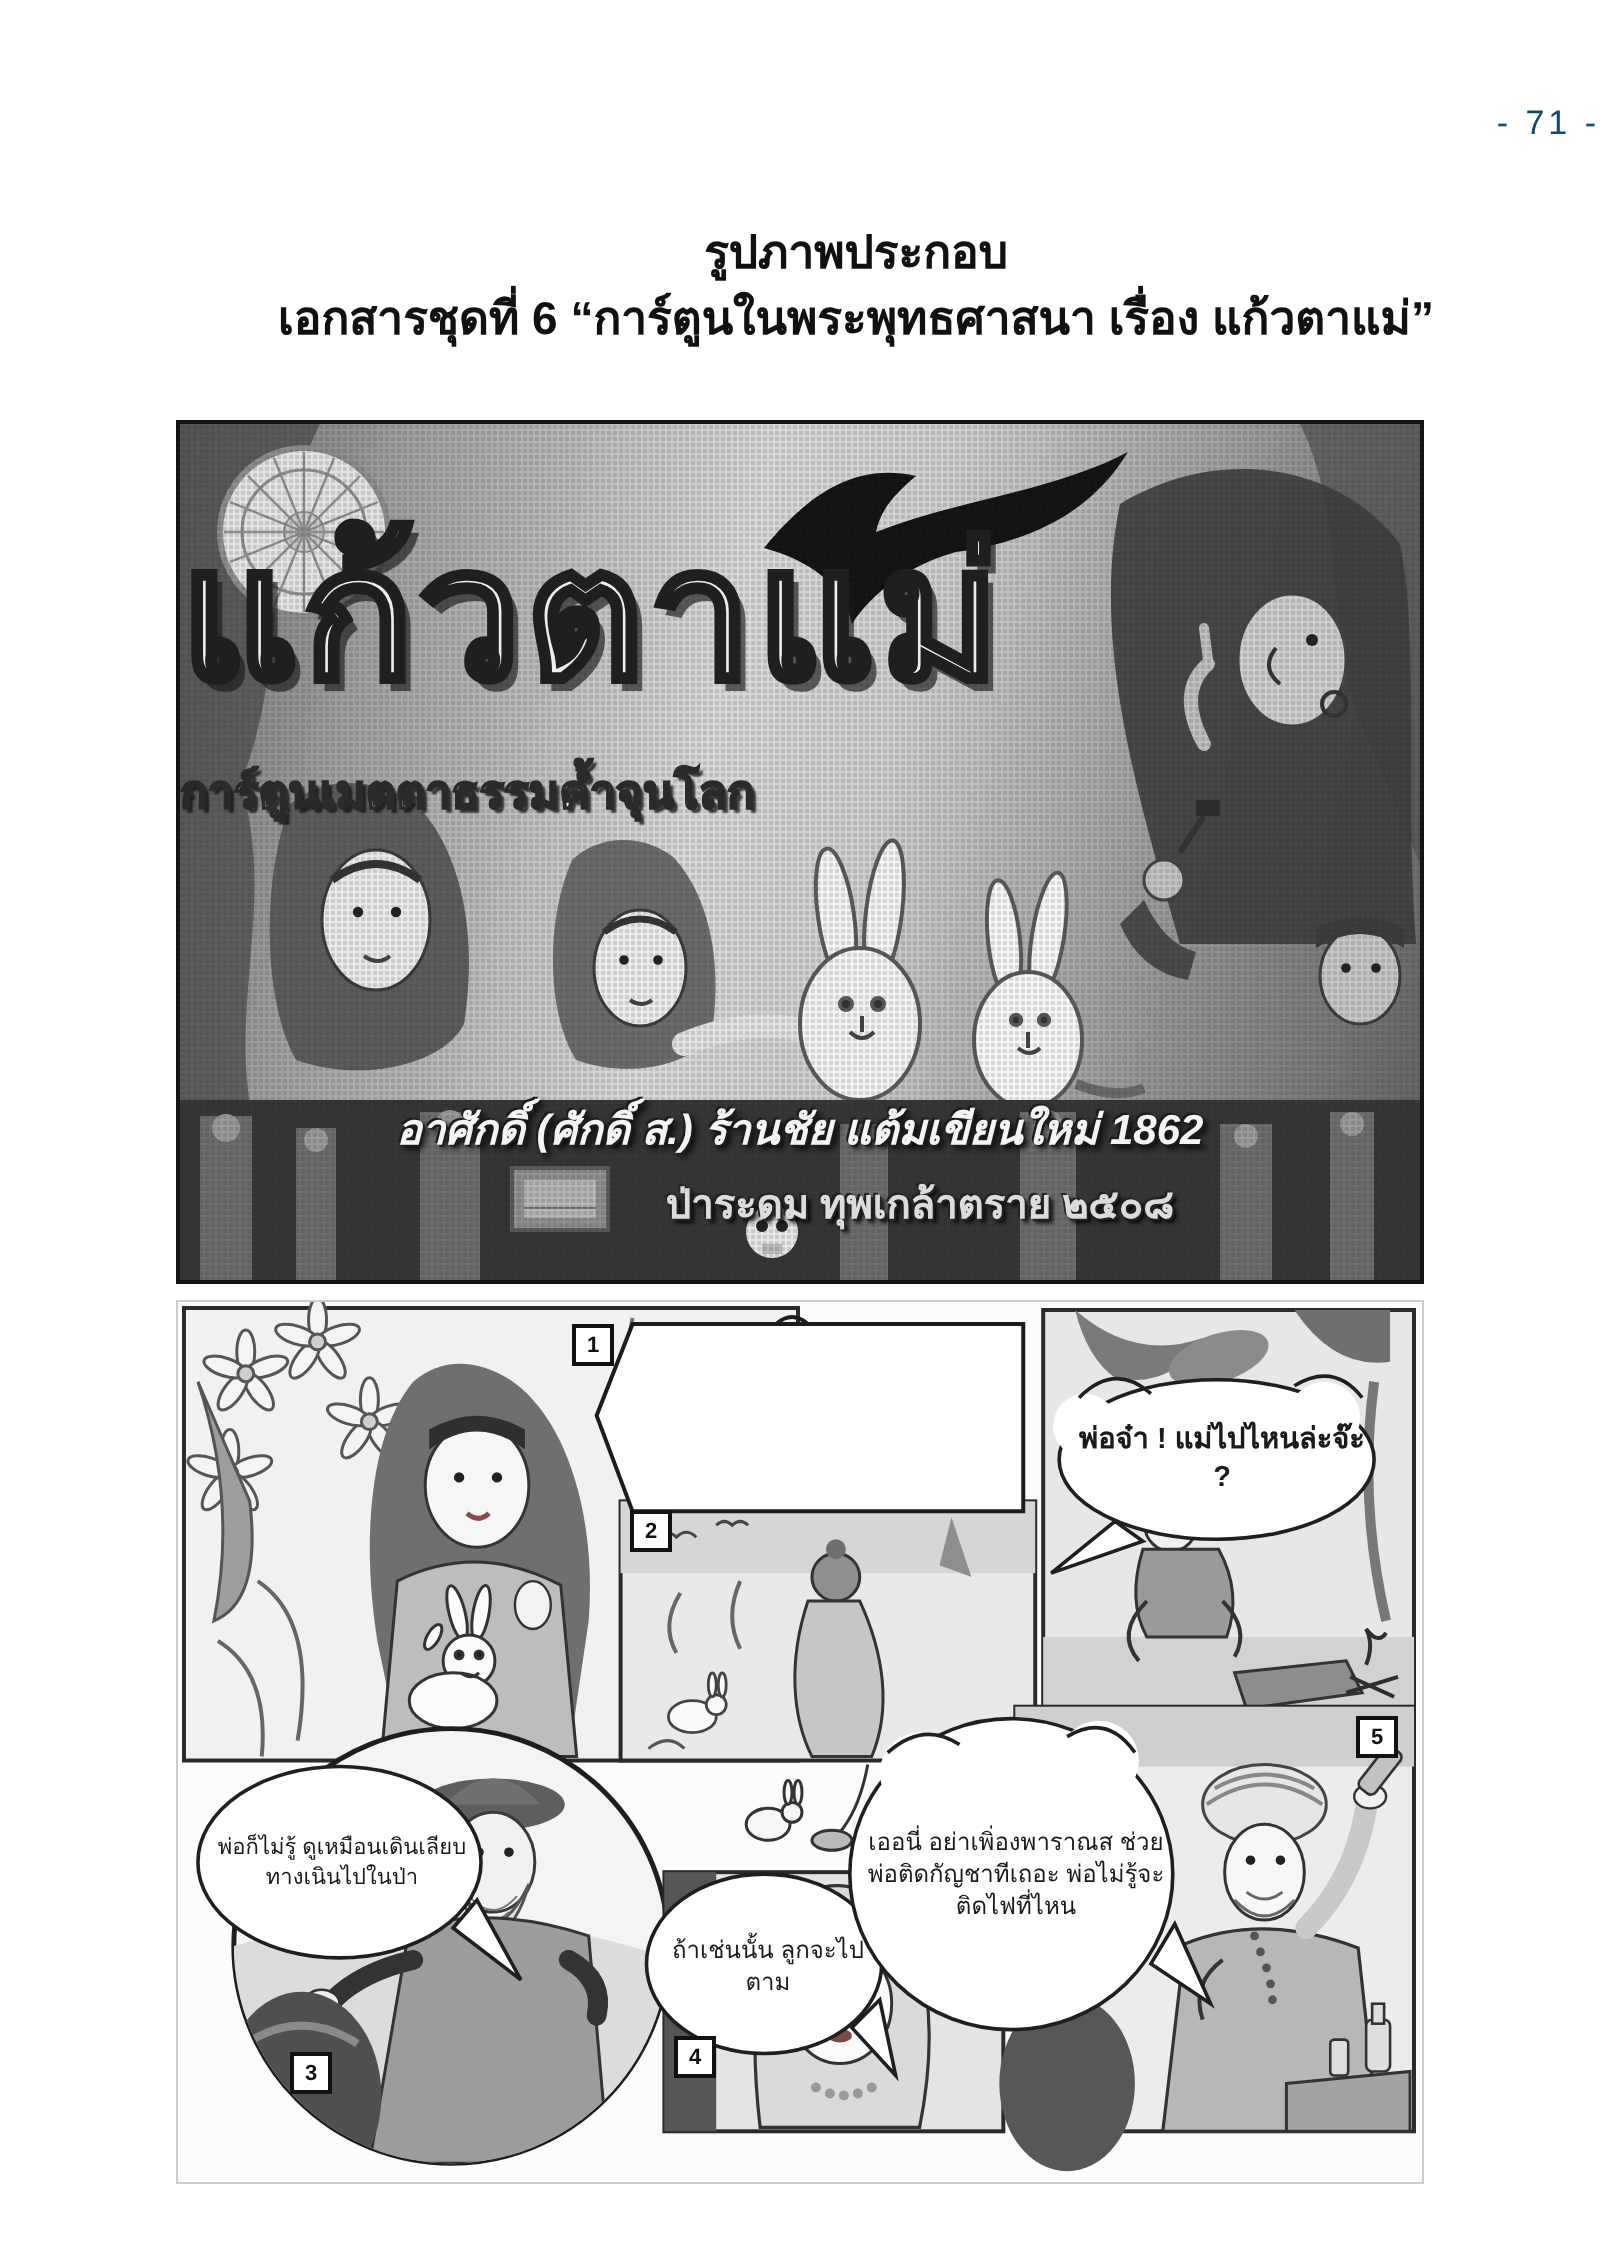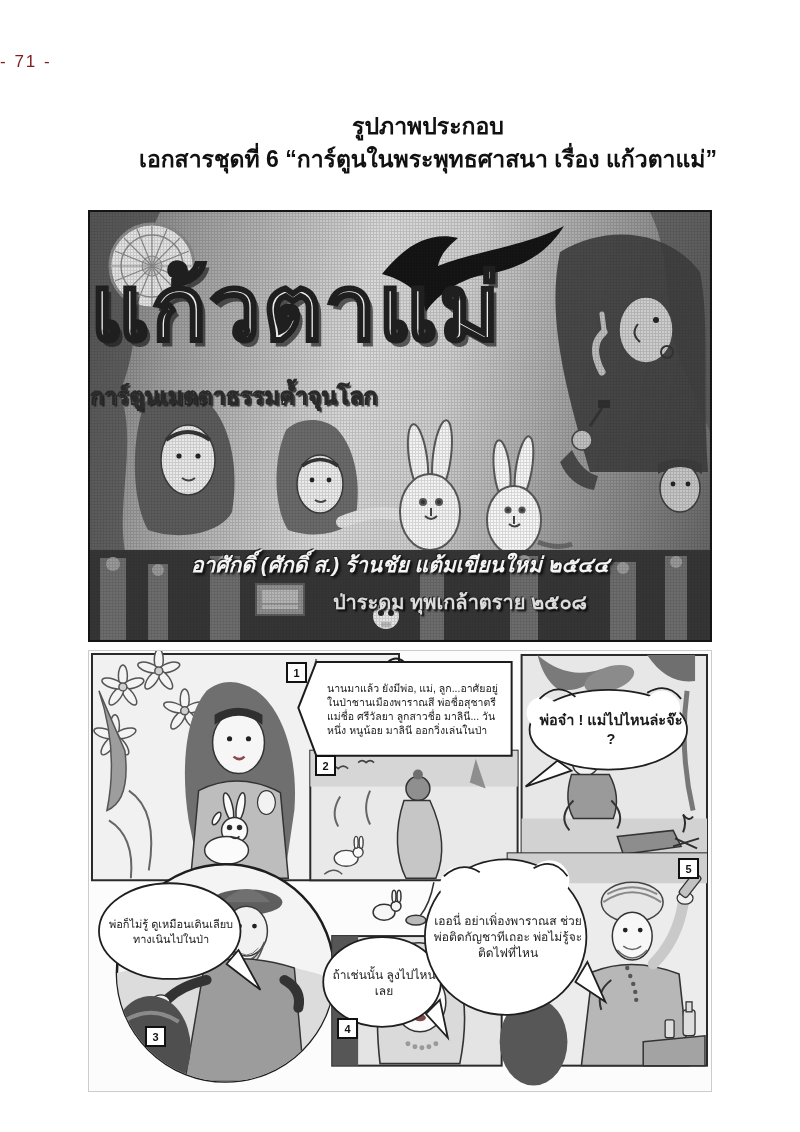--- a/index.html
+++ b/index.html
@@ -1,20 +1,20 @@
 <!DOCTYPE html>
 <html><head>
 <meta charset="utf-8">
 <style>
   html,body{margin:0;padding:0;background:#ffffff;}
   body{width:800px;height:1132px;position:relative;overflow:hidden;
        font-family:"Liberation Sans","DejaVu Sans",sans-serif;color:#141414;}
 
-  .page-number{position:absolute;top:52px;left:0;width:100%;text-align:left;
-       font-size:17px;letter-spacing:2px;color:#7f1d1d;}
+  .page-number{position:absolute;top:52px;left:0;width:100%;text-align:right;
+       font-size:17px;letter-spacing:2px;color:#0c4a6e;}
 
   .heading{position:absolute;left:0;width:100%;text-align:center;font-weight:bold;color:#111;margin-left:28px;}
   .heading.line1{top:108px;font-size:23px;}
   .heading.line2{top:141px;font-size:23px;}
 
   
   .cover{position:absolute;left:88px;top:210px;width:624px;height:432px;
        border:2px solid #141414;box-sizing:border-box;overflow:hidden;
        background:linear-gradient(102deg,#6e6e6e 0%,#9f9f9f 16%,#d9d9d9 42%,#cfcfcf 55%,#9a9a9a 76%,#606060 100%);}
   .cover .halftone{position:absolute;inset:0;
@@ -176,21 +176,21 @@
       <g>
         <rect x="166" y="372" width="48" height="31" fill="#8f8f8f" stroke="#5a5a5a" stroke-width="2"></rect>
         <rect x="172" y="378" width="36" height="19" fill="#b5b5b5"></rect>
         <line x1="172" y1="392" x2="208" y2="392" stroke="#777" stroke-width="1"></line>
       </g>
     </g>
   </svg>
   <div class="halftone"></div>
   <div class="cover-title">แก้วตาแม่</div>
   <div class="cover-subtitle">การ์ตูนเมตตาธรรมค้ำจุนโลก</div>
-  <div class="cover-credit">อาศักดิ์ (ศักดิ์ ส.) ร้านชัย แต้มเขียนใหม่ ๒๕๔๔</div>
+  <div class="cover-credit">อาศักดิ์ (ศักดิ์ ส.) ร้านชัย แต้มเขียนใหม่ 1862</div>
   <div class="cover-caption">ป่าระดม ทุพเกล้าตราย ๒๕๐๘</div>
 </div>
 
 <div class="comic">
   <svg class="art" viewBox="0 0 624 442">
     <defs>
       <g id="flower" stroke="#555" stroke-width="1.5" fill="#f4f4f4">
         <ellipse rx="4.5" ry="11" cy="-11"></ellipse>
         <ellipse rx="4.5" ry="11" cy="-11" transform="rotate(72)"></ellipse>
         <ellipse rx="4.5" ry="11" cy="-11" transform="rotate(144)"></ellipse>
@@ -398,24 +398,23 @@
       <ellipse cx="294" cy="332" rx="59" ry="45"></ellipse>
 
       <path d="M488,332 L518,352 L500,312 Z"></path>
       <ellipse cx="418" cy="287" rx="81" ry="78"></ellipse>
       <circle cx="372" cy="236" r="20" stroke="none"></circle>
         <circle cx="462" cy="230" r="20" stroke="none"></circle>
       <path d="M356,226 q18,-16 36,-4 M446,218 q20,-12 34,8" fill="none"></path>
     </g>
   </svg>
 
-  <div class="balloon-text narration-text">นานมาแล้ว ยังมีพ่อ, แม่, ลูก...อาศัยอยู่ในป่าชานเมืองพาราณสี พ่อชื่อสุชาตรี แม่ชื่อ ศรีวัลยา ลูกสาวชื่อ มาลินี... วันหนึ่ง หนูน้อย มาลินี ออกวิ่งเล่นในป่า</div>
   <div class="balloon-text reply-text">พ่อก็ไม่รู้ ดูเหมือนเดินเลียบทางเนินไปในป่า</div>
   <div class="balloon-text ask-text">พ่อจ๋า ! แม่ไปไหนล่ะจ๊ะ ?</div>
-  <div class="balloon-text follow-text">ถ้าเช่นนั้น ลูงไปไหนเลย</div>
+  <div class="balloon-text follow-text">ถ้าเช่นนั้น ลูกจะไปตาม</div>
   <div class="balloon-text request-text">เออนี่ อย่าเพิ่องพาราณส ช่วยพ่อติดกัญชาทีเถอะ พ่อไม่รู้จะติดไฟที่ไหน</div>
 
   <div class="marker m1">1</div>
   <div class="marker m2">2</div>
   <div class="marker m3">3</div>
   <div class="marker m4">4</div>
   <div class="marker m5">5</div>
 </div>
 
 </body></html>

